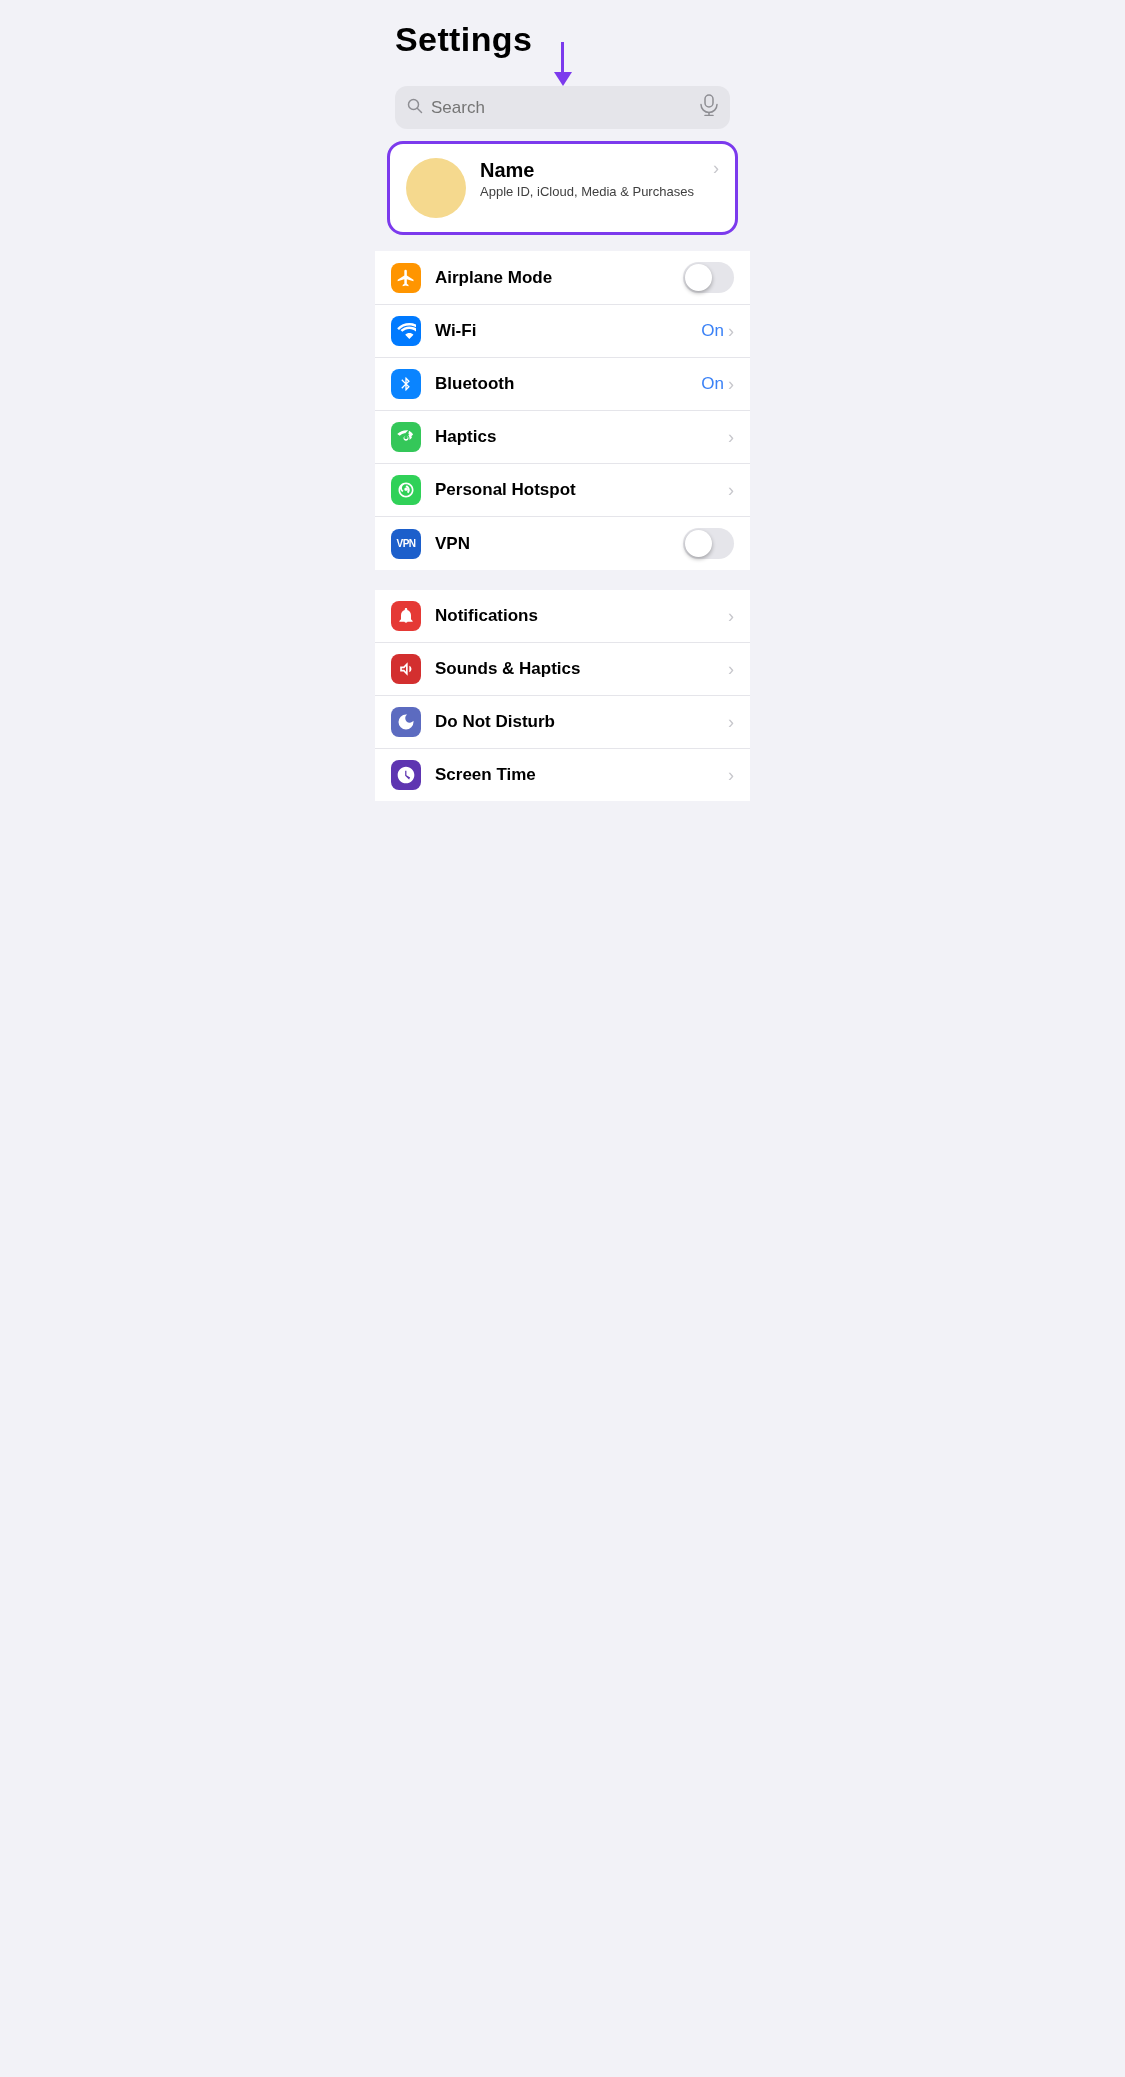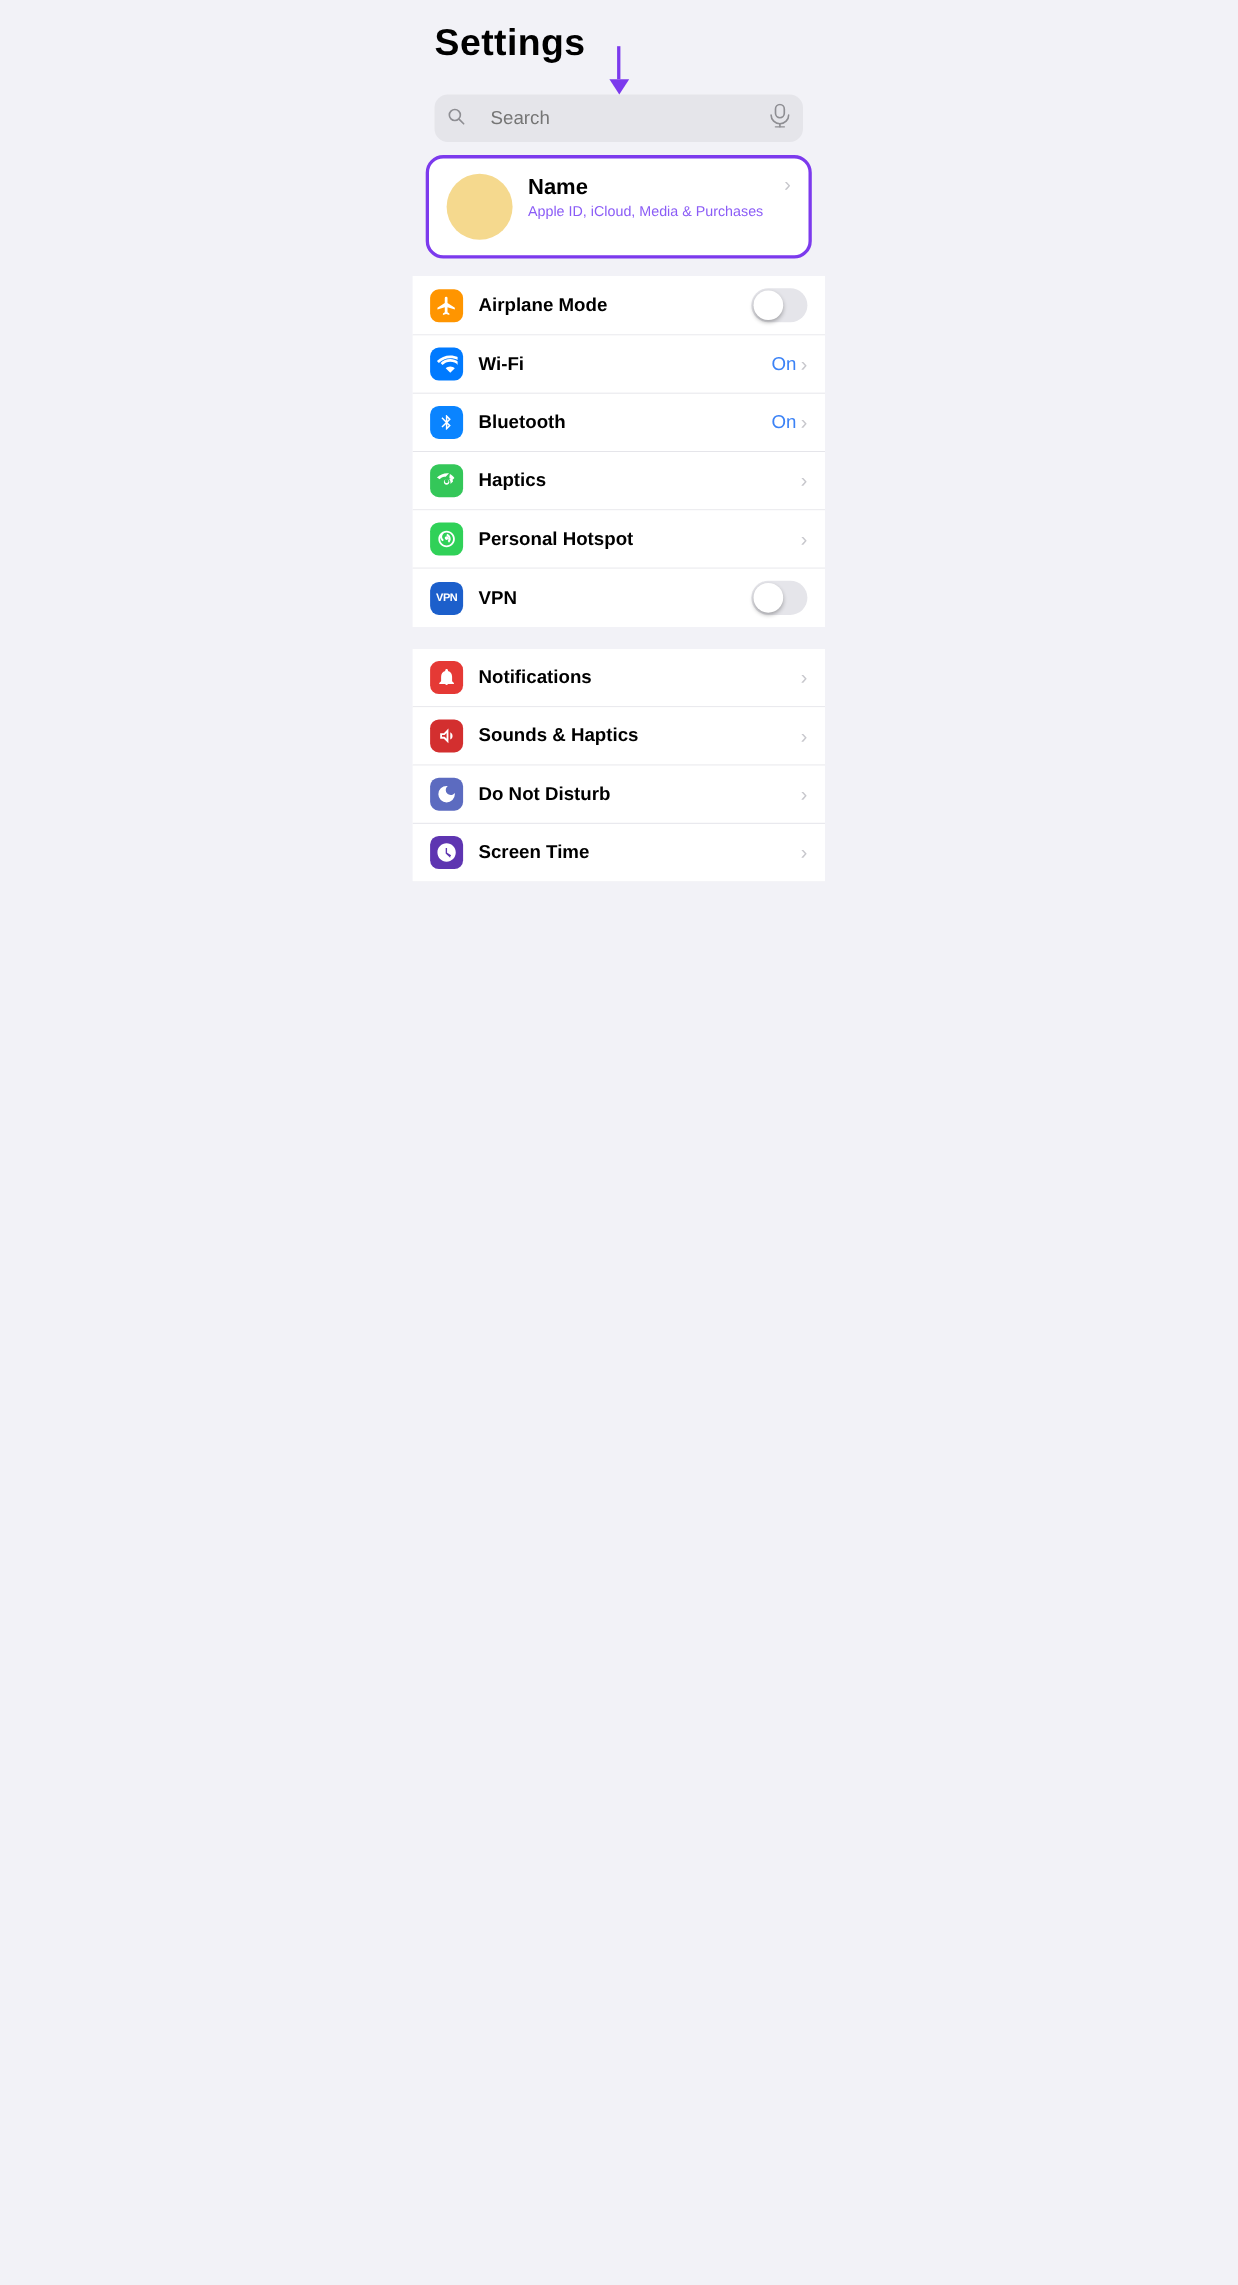--- a/index.html
+++ b/index.html
@@ -32,21 +32,21 @@
       letter-spacing: 0.4px;
       margin-bottom: 27px;
     }
 
     .search-bar {
       display: flex;
       align-items: center;
       background: #e5e5ea;
       border-radius: 12px;
       padding: 8px 12px;
-      gap: 23px;
+      gap: 8px;
     }
 
     .search-icon-wrap {
       color: #8e8e93;
       font-size: 16px;
       line-height: 1;
     }
 
     .search-input {
       flex: 1;
@@ -94,21 +94,21 @@
 
     .account-name {
       font-size: 20px;
       font-weight: 600;
       color: #000;
       line-height: 1.2;
     }
 
     .account-subtitle {
       font-size: 13px;
-      color: #8b5cf6;
+      color: #404040;
       margin-top: 2px;
     }
 
     .chevron {
       color: #c7c7cc;
       font-size: 18px;
     }
 
     
     .section {

